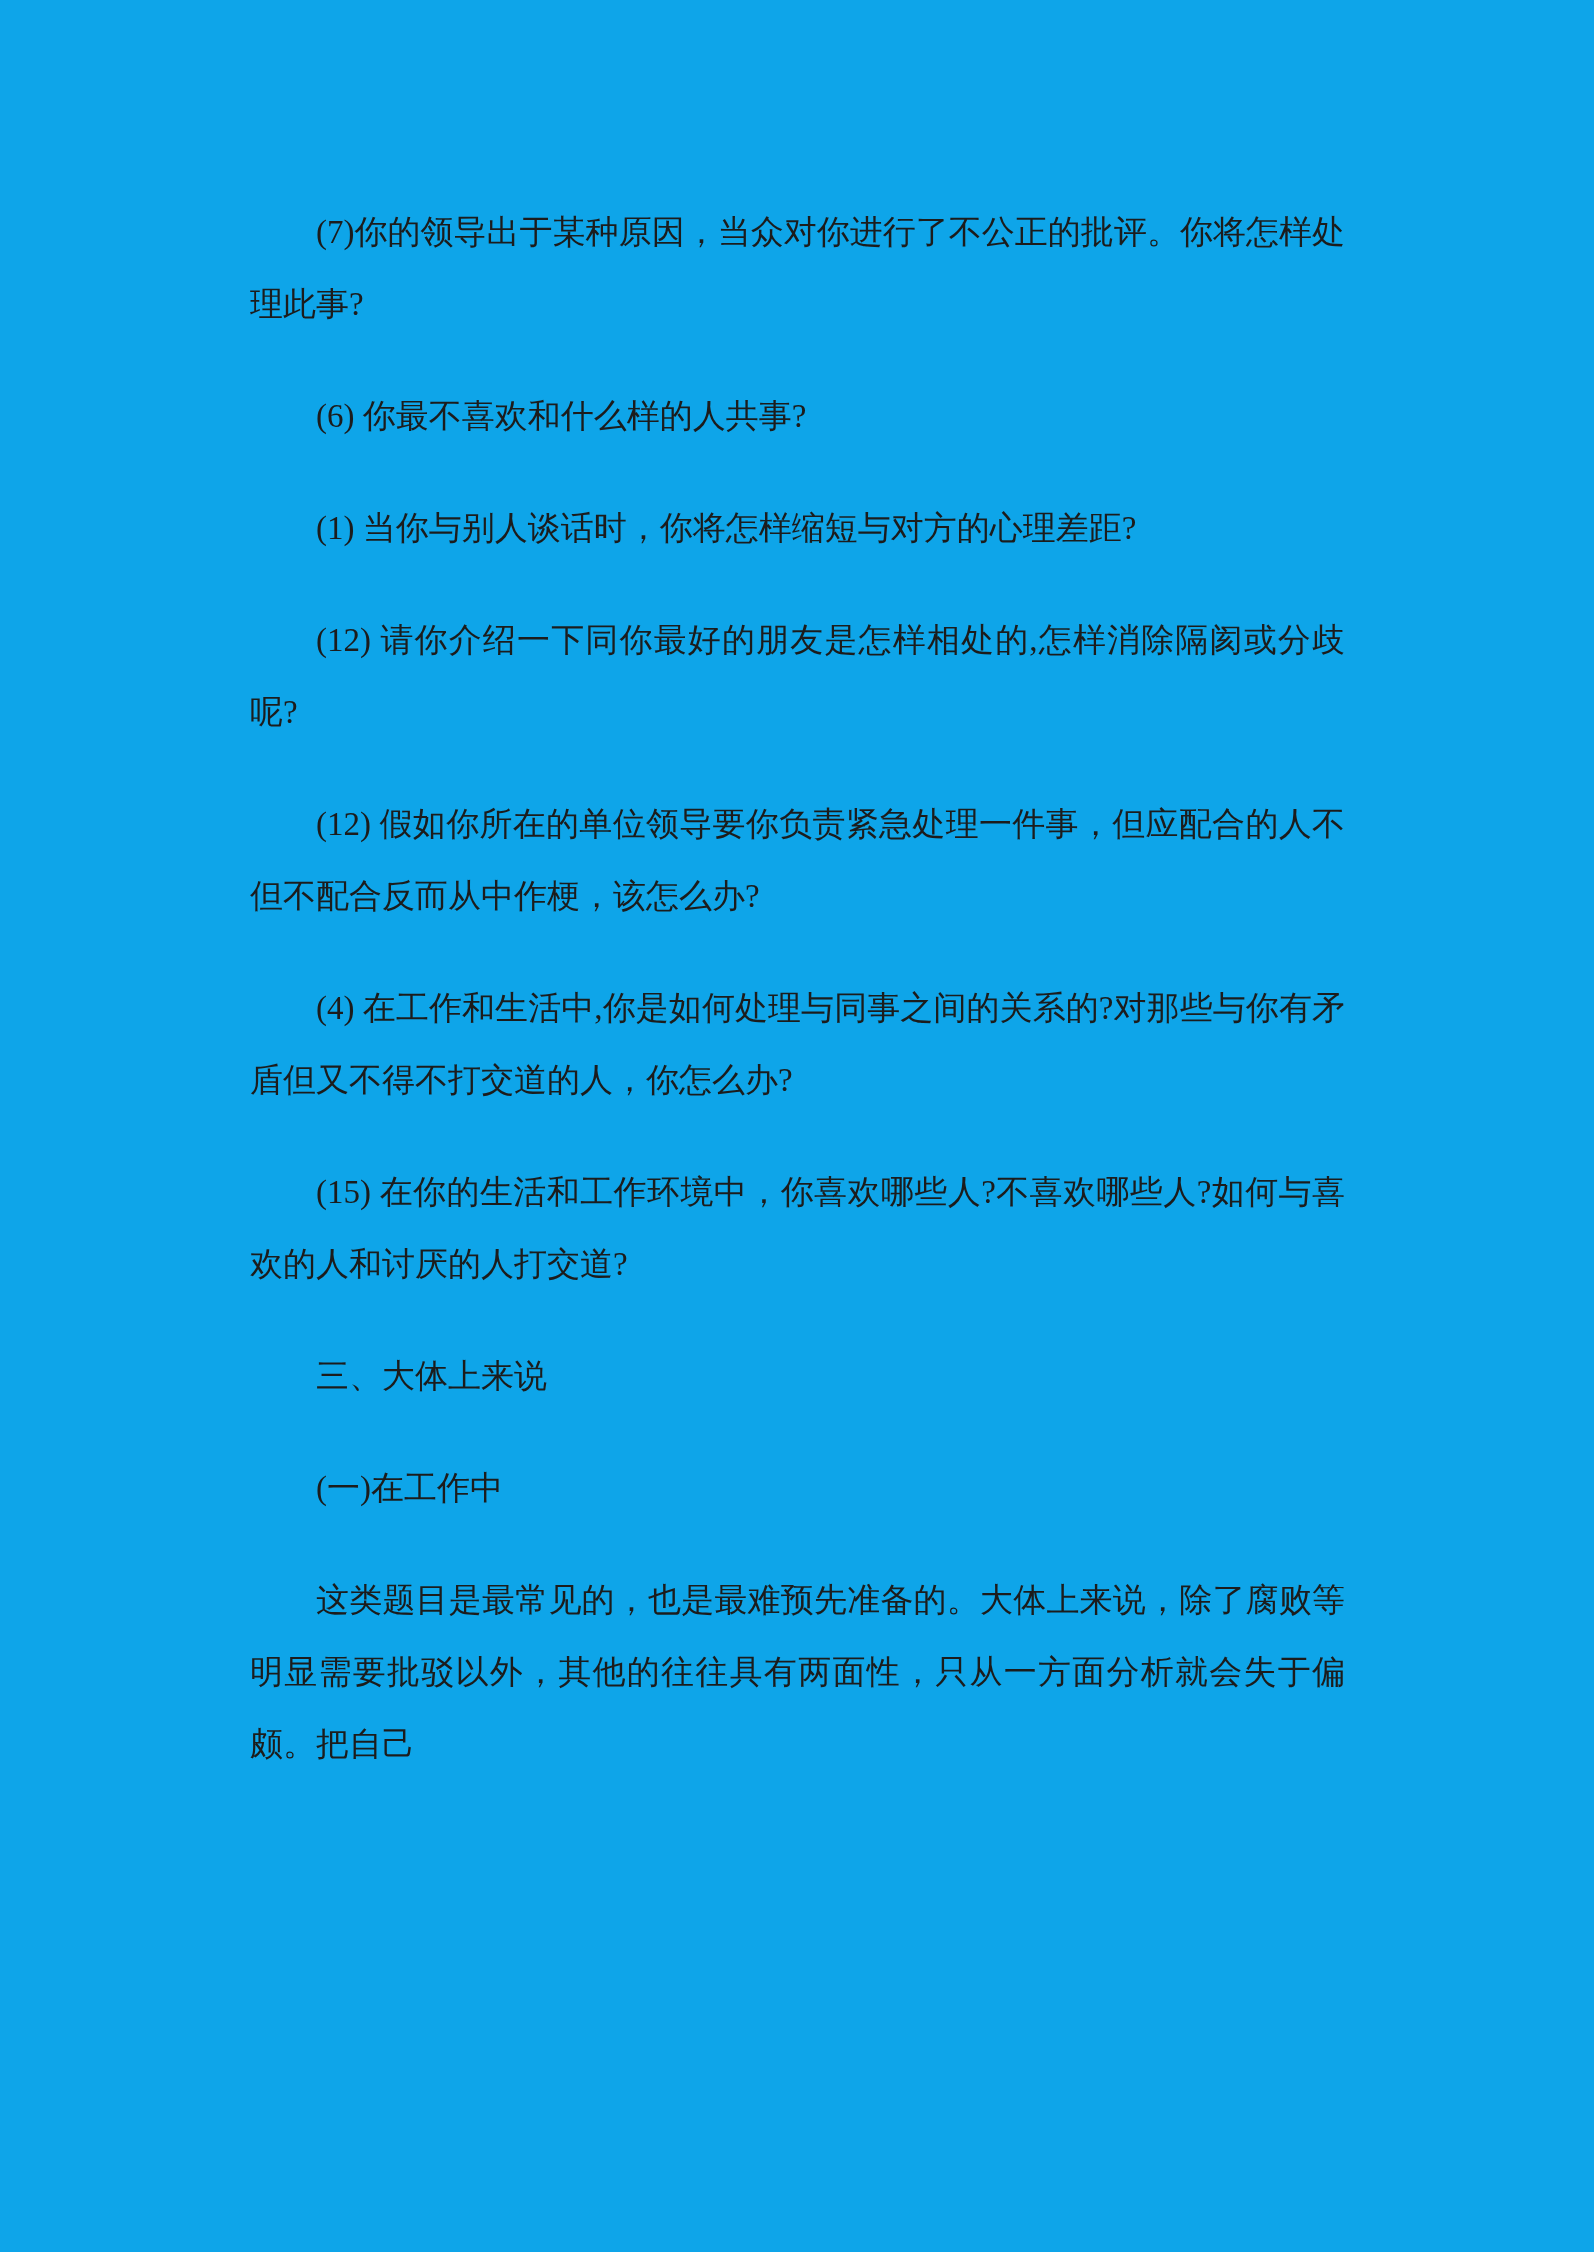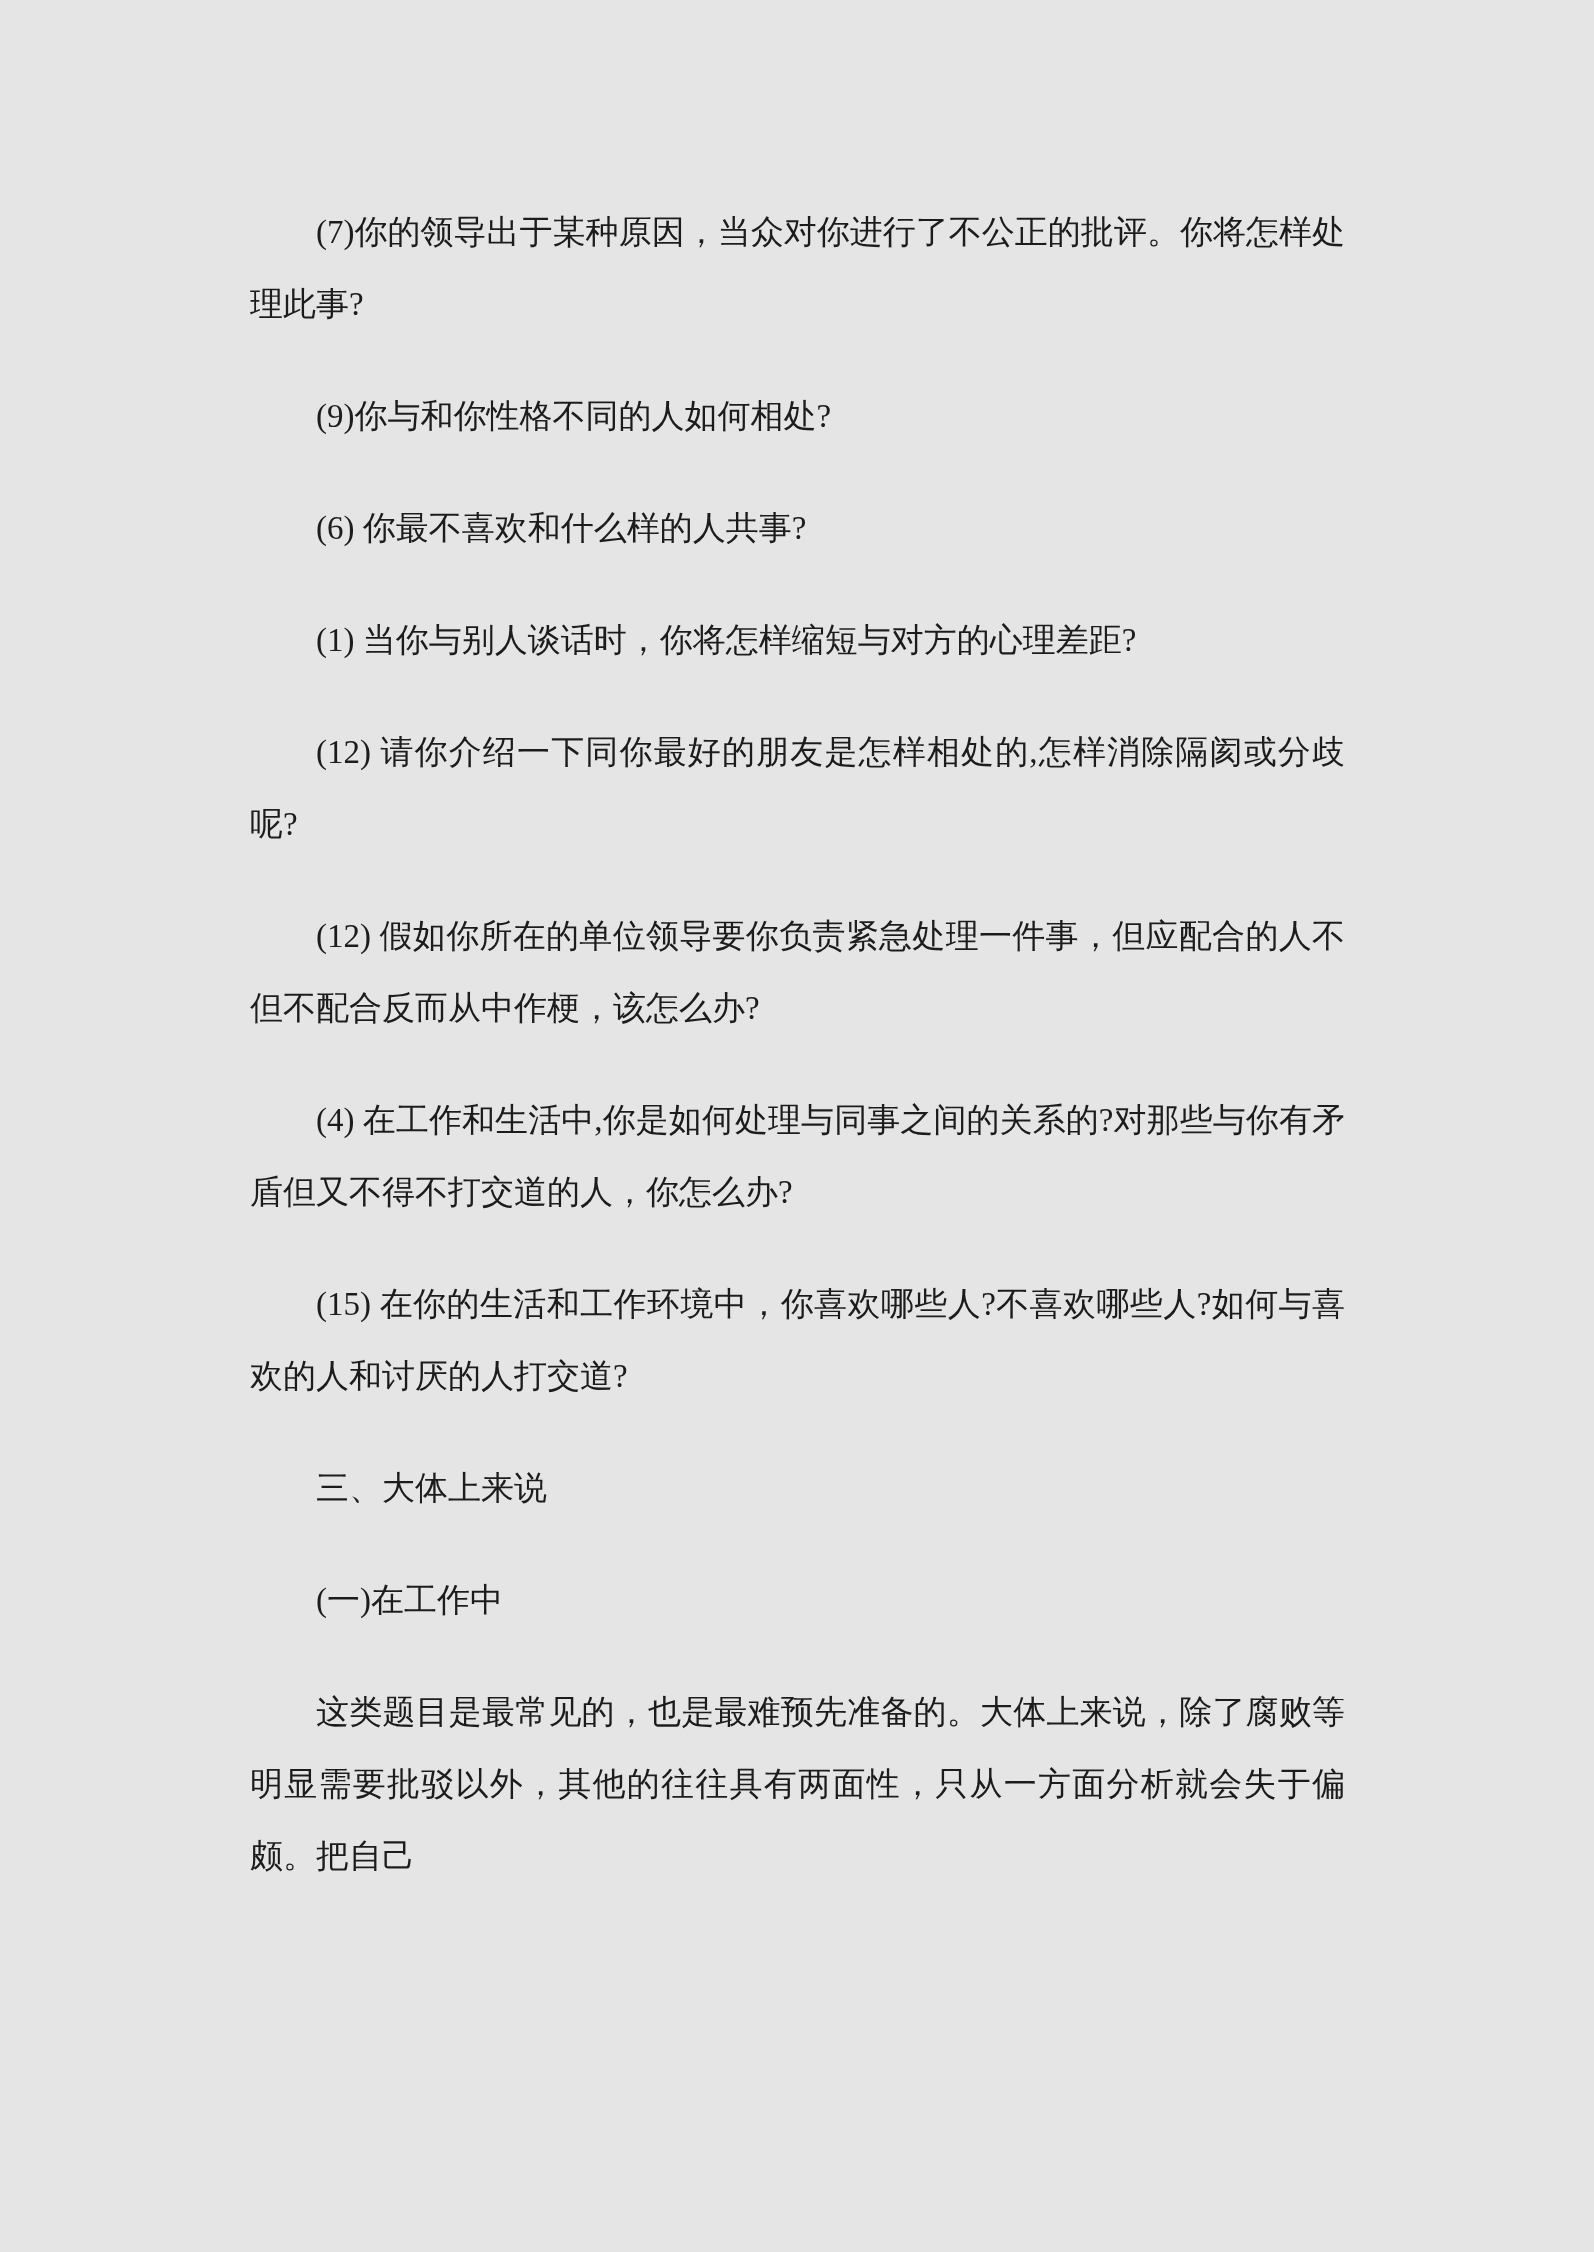--- a/index.html
+++ b/index.html
@@ -5,42 +5,41 @@
   html, body {
     margin: 0;
     padding: 0;
     background: #ffffff;
   }
   .page {
     position: relative;
     box-sizing: border-box;
     width: 1594px;
     height: 2252px;
-    background: #e5e5e5;
+    background: #0ea5e9;
     padding: 196px 249px 0 250px;
     overflow: hidden;
     font-family: "Liberation Serif", "DejaVu Serif", serif;
     color: #1c1c1c;
   }
   .para {
     margin: 0 0 40px 0;
     font-size: 33px;
     line-height: 72px;
     text-indent: 2em;
     text-align: justify;
     text-justify: inter-ideograph;
     word-break: break-all;
   }
 </style>
 </head>
 <body>
 
 <div class="page">
   <p class="para">(7)你的领导出于某种原因，当众对你进行了不公正的批评。你将怎样处理此事?</p>
-  <p class="para">(9)你与和你性格不同的人如何相处?</p>
   <p class="para">(6) 你最不喜欢和什么样的人共事?</p>
   <p class="para">(1) 当你与别人谈话时，你将怎样缩短与对方的心理差距?</p>
   <p class="para">(12) 请你介绍一下同你最好的朋友是怎样相处的,怎样消除隔阂或分歧呢?</p>
   <p class="para">(12) 假如你所在的单位领导要你负责紧急处理一件事，但应配合的人不但不配合反而从中作梗，该怎么办?</p>
   <p class="para">(4) 在工作和生活中,你是如何处理与同事之间的关系的?对那些与你有矛盾但又不得不打交道的人，你怎么办?</p>
   <p class="para">(15) 在你的生活和工作环境中，你喜欢哪些人?不喜欢哪些人?如何与喜欢的人和讨厌的人打交道?</p>
   <p class="para">三、大体上来说</p>
   <p class="para">(一)在工作中</p>
   <p class="para">这类题目是最常见的，也是最难预先准备的。大体上来说，除了腐败等明显需要批驳以外，其他的往往具有两面性，只从一方面分析就会失于偏颇。把自己</p>
 </div>

